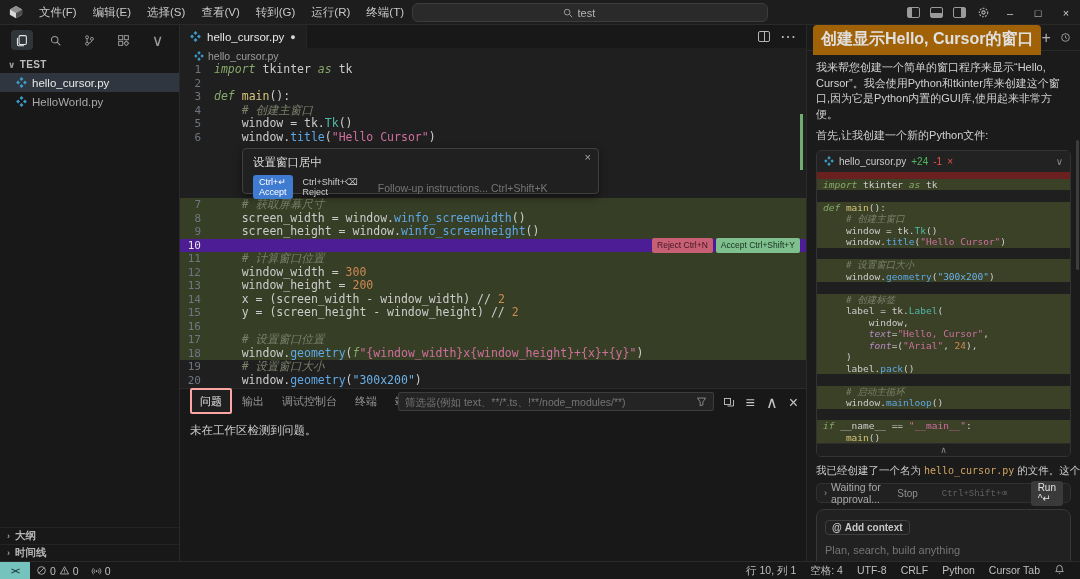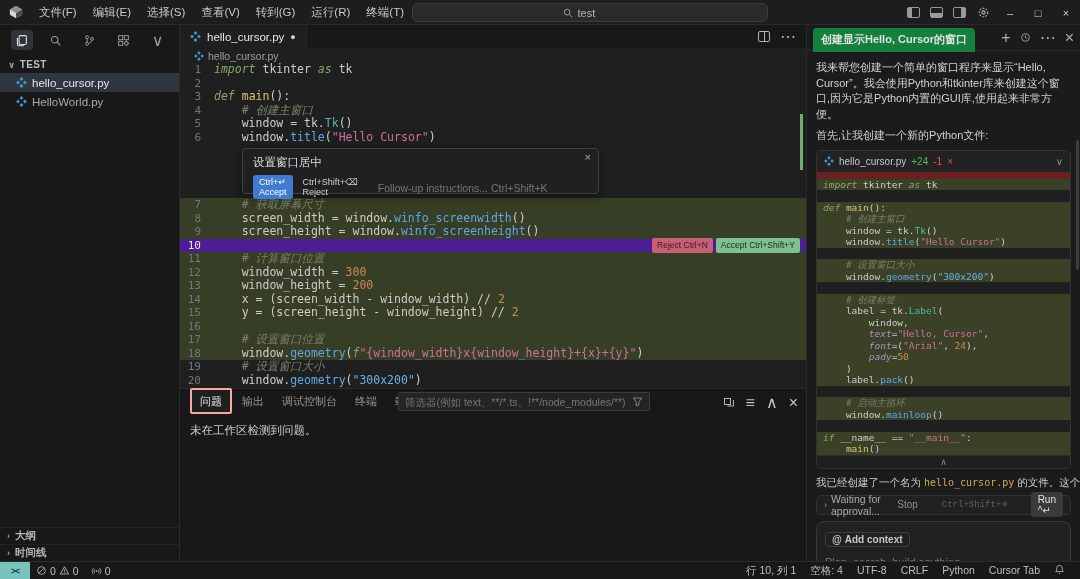--- a/index.html
+++ b/index.html
@@ -91,33 +91,33 @@
   #iw-input input { background:transparent; border:none; outline:none; color:#7b7b7b;
     font-size:10.5px; width:230px; font-family:inherit; }
   #iw-close { position:absolute; top:2px; right:7px; color:#aaa; font-size:11px; }
   #overview-green { position:absolute; right:3px; top:51px; width:3px; height:56px; background:#6fae6f; }
 
   
   #panel { height:173px; flex:none; background:#181818; border-top:1px solid #2b2b2b; position:relative; }
   #panel-tabs { height:24px; display:flex; align-items:center; gap:2px; padding-left:10px; }
   .panel-tab { font-size:11px; color:#969696; padding:0 8px; line-height:22px; }
   .panel-tab.active { color:#e7e7e7; border:2px solid #fca5a5; border-radius:2px; background:#1f1f1f; }
-  #filter-box { position:absolute; left:218px; top:3px; width:252px; height:19px; background:#242424;
+  #filter-box { position:absolute; left:218px; top:3px; width:316px; height:19px; background:#242424;
     border:1px solid #3c3c3c; border-radius:2px; display:flex; align-items:center; padding:4px 6px; }
   #filter-box input { flex:1; background:transparent; border:none; outline:none; color:#8a8a8a;
     font-size:10.5px; font-family:inherit; }
   #panel-actions { position:absolute; right:8px; top:4px; display:flex; align-items:center; gap:11px; color:#c5c5c5; }
   #panel-body { padding:10px 0 0 10px; font-size:11.5px; color:#cccccc; }
 
   
   #chat { position:absolute; left:806px; top:25px; width:274px; height:536px;
     background:#1b1b1b; border-left:1px solid #2a2a2a; }
   #chat-head { height:26px; display:flex; align-items:center; border-bottom:1px solid #2a2a2a; padding:0 6px; }
-  #chat-tab { background:#15803d; border-radius:4px 4px 0 0; padding:4px 8px 5px;
-    font-size:11px; color:#e0e0e0; font-weight:bold; margin-top:4px; white-space:nowrap; }
+  #chat-tab { background:#a16207; border-radius:4px 4px 0 0; padding:4px 8px 5px;
+    font-size:16px; color:#e0e0e0; font-weight:bold; margin-top:4px; white-space:nowrap; }
   #chat-head-actions { margin-left:auto; display:flex; align-items:center; gap:9px; color:#b0b0b0; }
   #chat-body { padding:9px 9px 0 9px; }
   .chat-p { font-size:11px; line-height:15.5px; color:#d2d2d2; margin-bottom:6px; }
   #chat-card { border:1px solid #333; border-radius:5px; overflow:hidden; margin-bottom:7px; background:#1f1f1f; }
   #chat-card-head { height:21px; display:flex; align-items:center; gap:5px; padding:0 7px;
     background:#222; font-size:10px; color:#c9c9c9; }
   .diff-add { color:#4fb860; } .diff-del { color:#e5534b; } .diff-x { color:#e5534b; font-size:10px; }
   #chat-card-head .spacer { margin-left:auto; color:#8a8a8a; }
   #del-bar { height:7px; background:#6b2020; }
   #chat-code { font-family:"DejaVu Sans Mono","Liberation Mono",monospace; }
@@ -409,21 +409,20 @@
           <div class="chat-code-line green"><span class="tk-txt">    window.</span><span class="tk-meth">title</span><span class="tk-txt">(</span><span class="tk-str">"Hello Cursor"</span><span class="tk-txt">)</span></div>
           <div class="chat-code-line"></div>
           <div class="chat-code-line green"><span class="tk-com">    # 设置窗口大小</span></div>
           <div class="chat-code-line green"><span class="tk-txt">    window.</span><span class="tk-meth">geometry</span><span class="tk-txt">(</span><span class="tk-str2">"300x200"</span><span class="tk-txt">)</span></div>
           <div class="chat-code-line"></div>
           <div class="chat-code-line green"><span class="tk-com">    # 创建标签</span></div>
           <div class="chat-code-line green"><span class="tk-txt">    label = tk.</span><span class="tk-cls">Label</span><span class="tk-txt">(</span></div>
           <div class="chat-code-line green"><span class="tk-txt">        window,</span></div>
           <div class="chat-code-line green"><span class="tk-arg">        text</span><span class="tk-txt">=</span><span class="tk-str">"Hello, Cursor"</span><span class="tk-txt">,</span></div>
           <div class="chat-code-line green"><span class="tk-arg">        font</span><span class="tk-txt">=(</span><span class="tk-str">"Arial"</span><span class="tk-txt">, </span><span class="tk-num">24</span><span class="tk-txt">),</span></div>
-          <div class="chat-code-line green"><span class="tk-arg">        pady</span><span class="tk-txt">=</span><span class="tk-num">50</span></div>
           <div class="chat-code-line green"><span class="tk-txt">    )</span></div>
           <div class="chat-code-line green"><span class="tk-txt">    label.</span><span class="tk-meth">pack</span><span class="tk-txt">()</span></div>
           <div class="chat-code-line"></div>
           <div class="chat-code-line green"><span class="tk-com">    # 启动主循环</span></div>
           <div class="chat-code-line green"><span class="tk-txt">    window.</span><span class="tk-meth">mainloop</span><span class="tk-txt">()</span></div>
           <div class="chat-code-line"></div>
           <div class="chat-code-line green"><span class="tk-kw">if</span><span class="tk-txt"> __name__ == </span><span class="tk-str">"__main__"</span><span class="tk-txt">:</span></div>
           <div class="chat-code-line green"><span class="tk-txt">    </span><span class="tk-fn">main</span><span class="tk-txt">()</span></div>
         </div>
       <div id="chat-card-foot">

